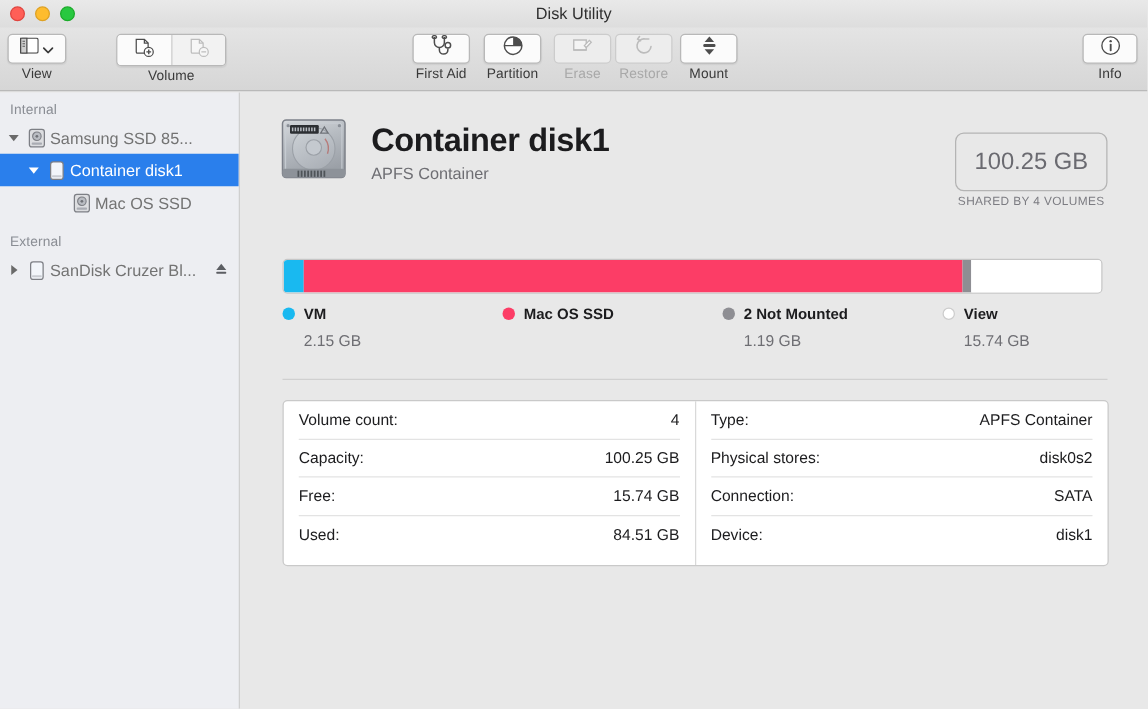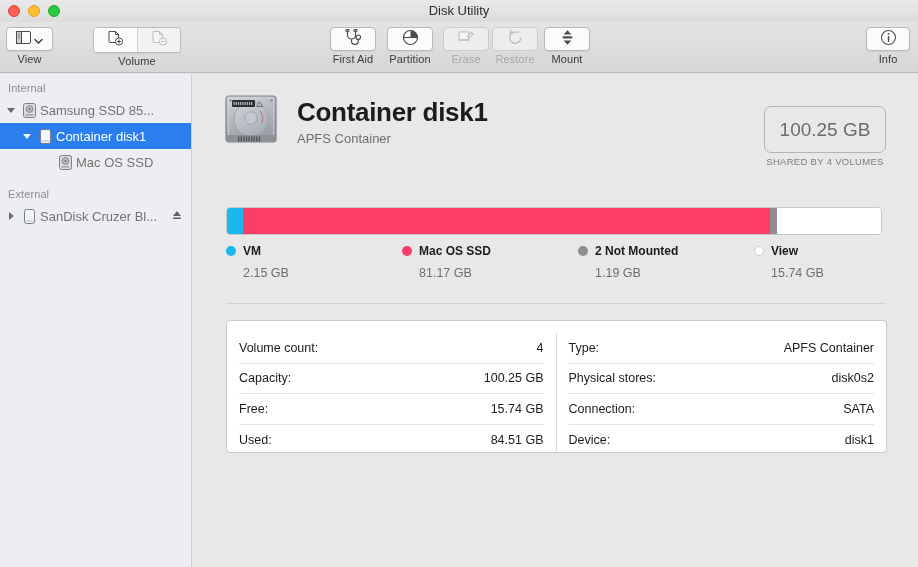--- a/index.html
+++ b/index.html
@@ -143,21 +143,21 @@
     position: absolute; left: 33px; top: 229px; width: 660px; height: 1px;
     background: #d0d0d0;
   }
 
   
   .info-card {
     position: absolute; left: 33px; top: 246px; width: 661px; height: 133px;
     background: #ffffff; border: 1px solid #c9c9c9; border-radius: 4px;
     display: flex;
   }
-  .info-col { flex: 1 1 50%; padding: 0 12px; margin-top: 12px; }
+  .info-col { flex: 1 1 50%; padding: 0 12px; }
   .info-col.left { border-right: 1px solid #d9d9d9; }
   .info-row {
     display: flex; justify-content: space-between; align-items: center;
     height: 30.5px; font-size: 12.5px; color: #1c1c1e;
     border-bottom: 1px solid #e3e3e3;
   }
   .info-row:last-child { border-bottom: none; gap: 24px; }
   .info-val { color: #1c1c1e; }
 </style>
 </head>
@@ -448,21 +448,20 @@
             <span class="lg-name">VM</span>
           </div>
           <div class="lg-size">2.15 GB</div>
         </div>
 
         <div class="legend-item" style="width:176px;">
           <div class="lg-top">
             <span class="dot" style="background:#fc3d66;"></span>
             <span class="lg-name">Mac OS SSD</span>
           </div>
-          <div class="lg-size">81.17 GB</div>
         </div>
 
         <div class="legend-item" style="width:176px;">
           <div class="lg-top">
             <span class="dot" style="background:#8e8e93;"></span>
             <span class="lg-name">2 Not Mounted</span>
           </div>
           <div class="lg-size">1.19 GB</div>
         </div>
 

